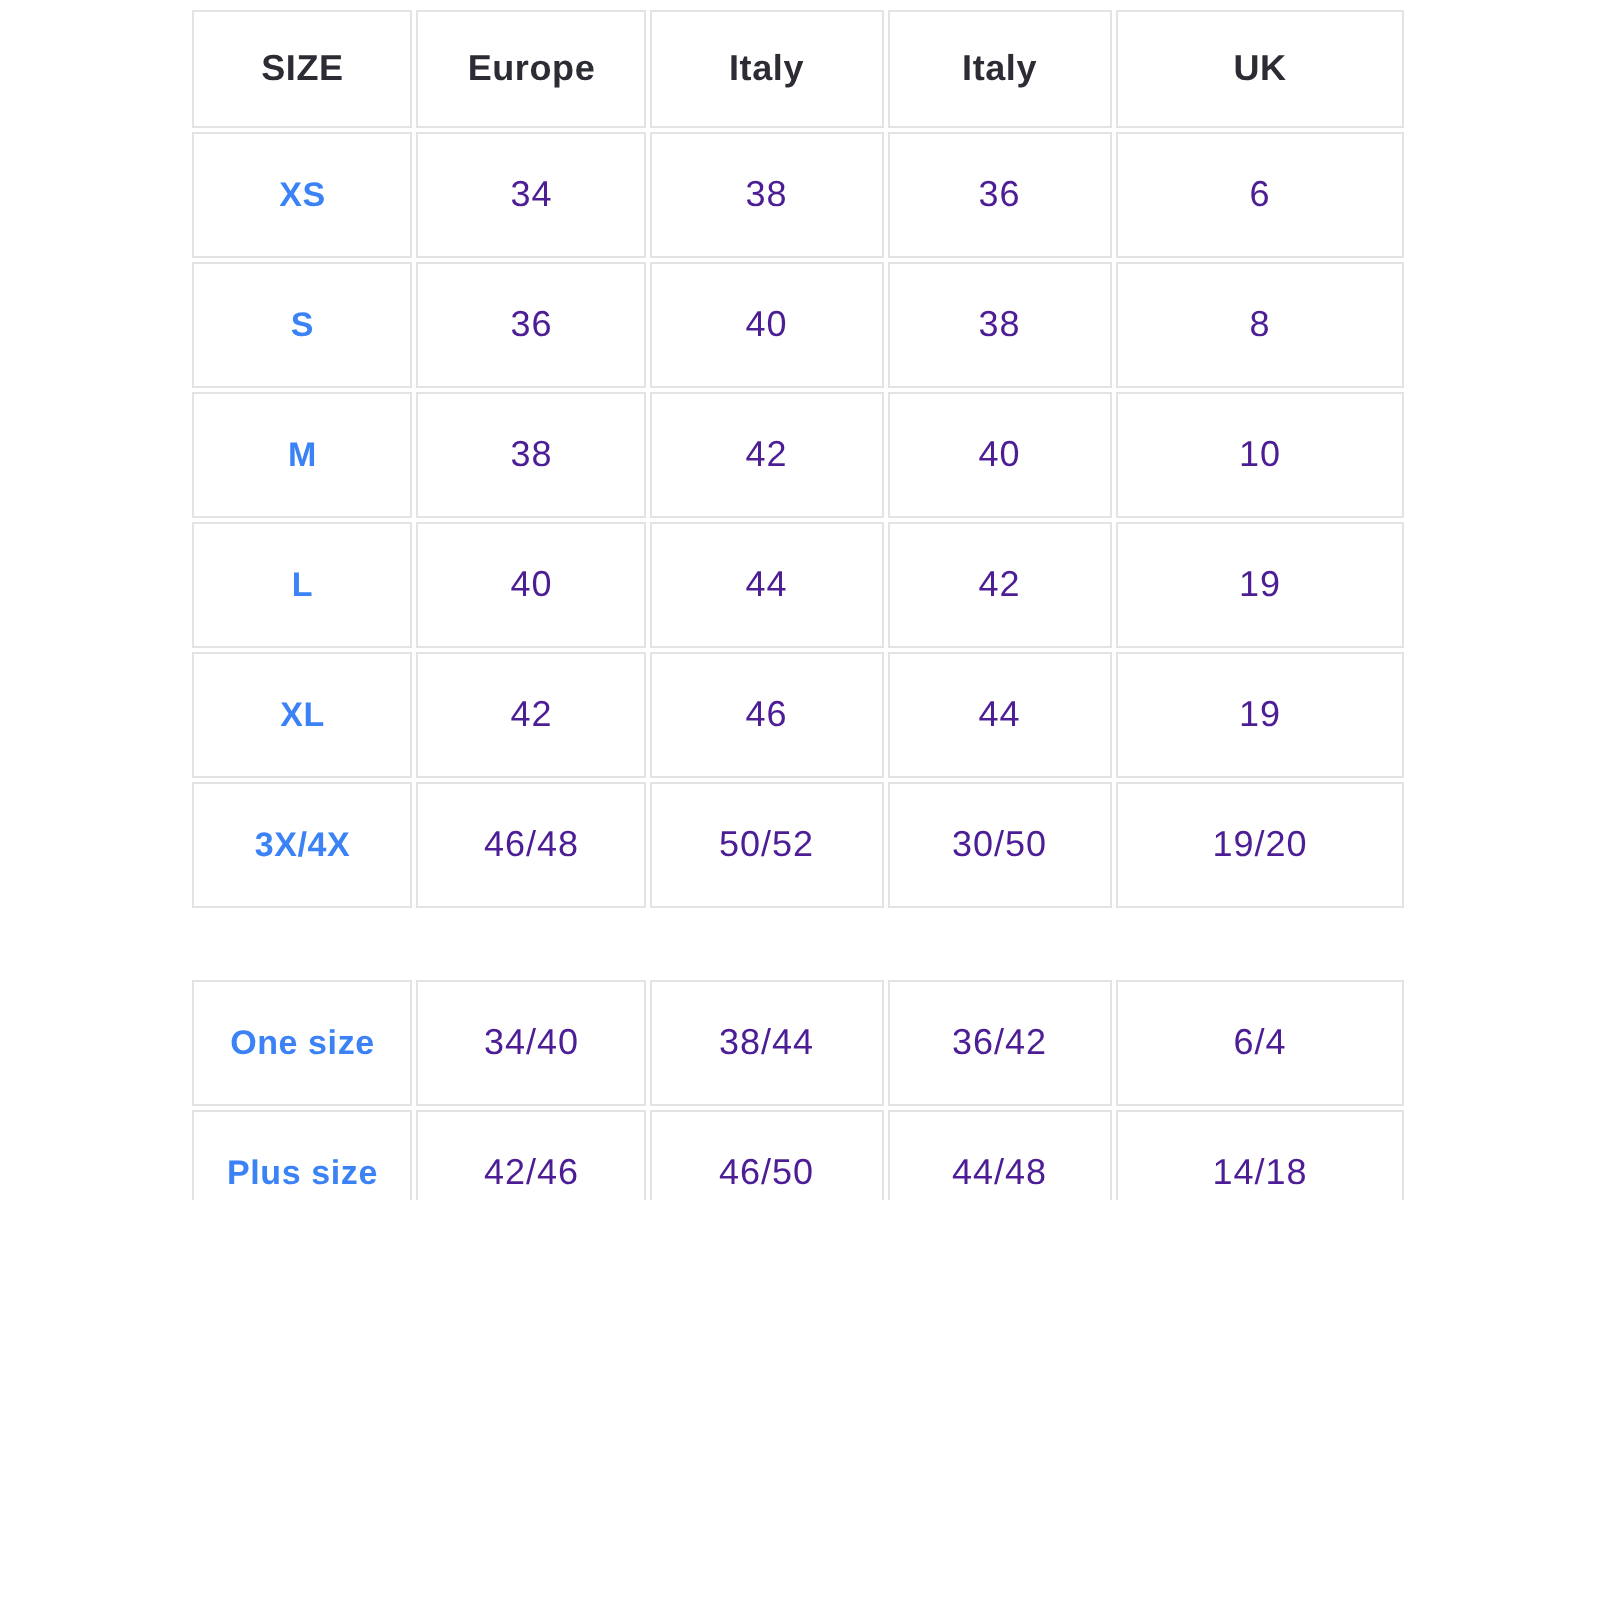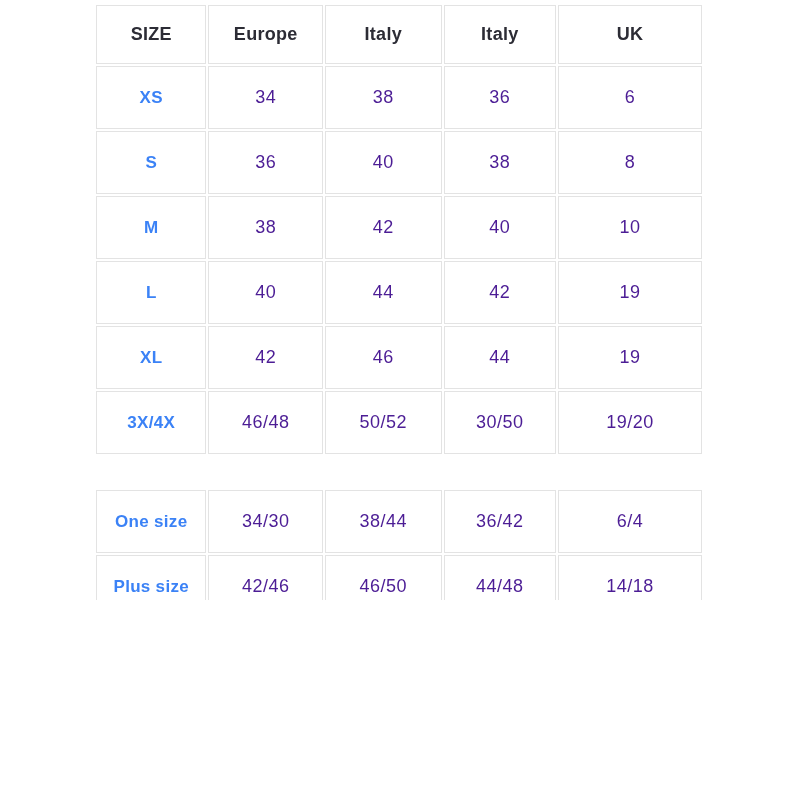--- a/index.html
+++ b/index.html
@@ -124,21 +124,21 @@
     <colgroup>
       <col style="width:109px">
         <col style="width:113px">
         <col style="width:115px">
         <col style="width:111px">
         <col style="width:142px">
     </colgroup>
     <tbody>
       <tr>
         <td class="row-label">One size</td>
-        <td>34/30</td>
+        <td>34/40</td>
         <td>38/44</td>
         <td>36/42</td>
         <td>6/4</td>
       </tr>
       <tr>
         <td class="row-label">Plus size</td>
         <td>42/46</td>
         <td>46/50</td>
         <td>44/48</td>
         <td>14/18</td>

